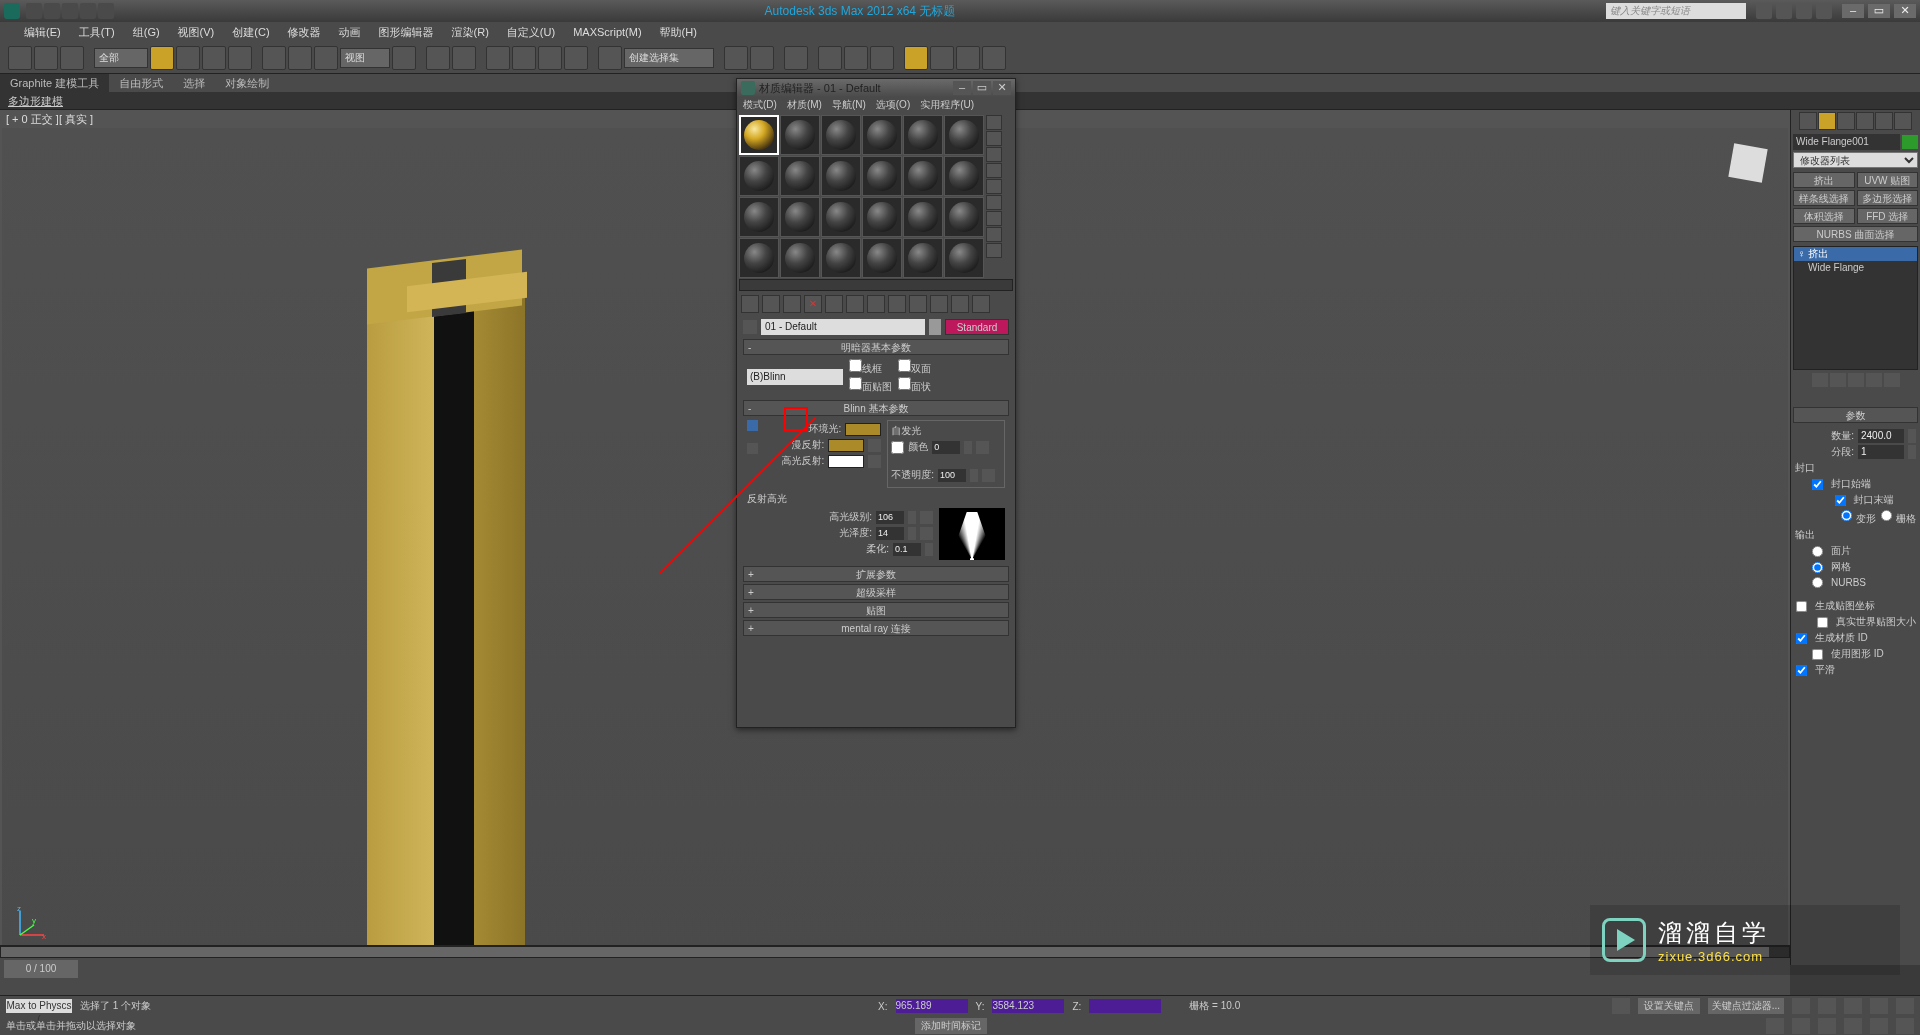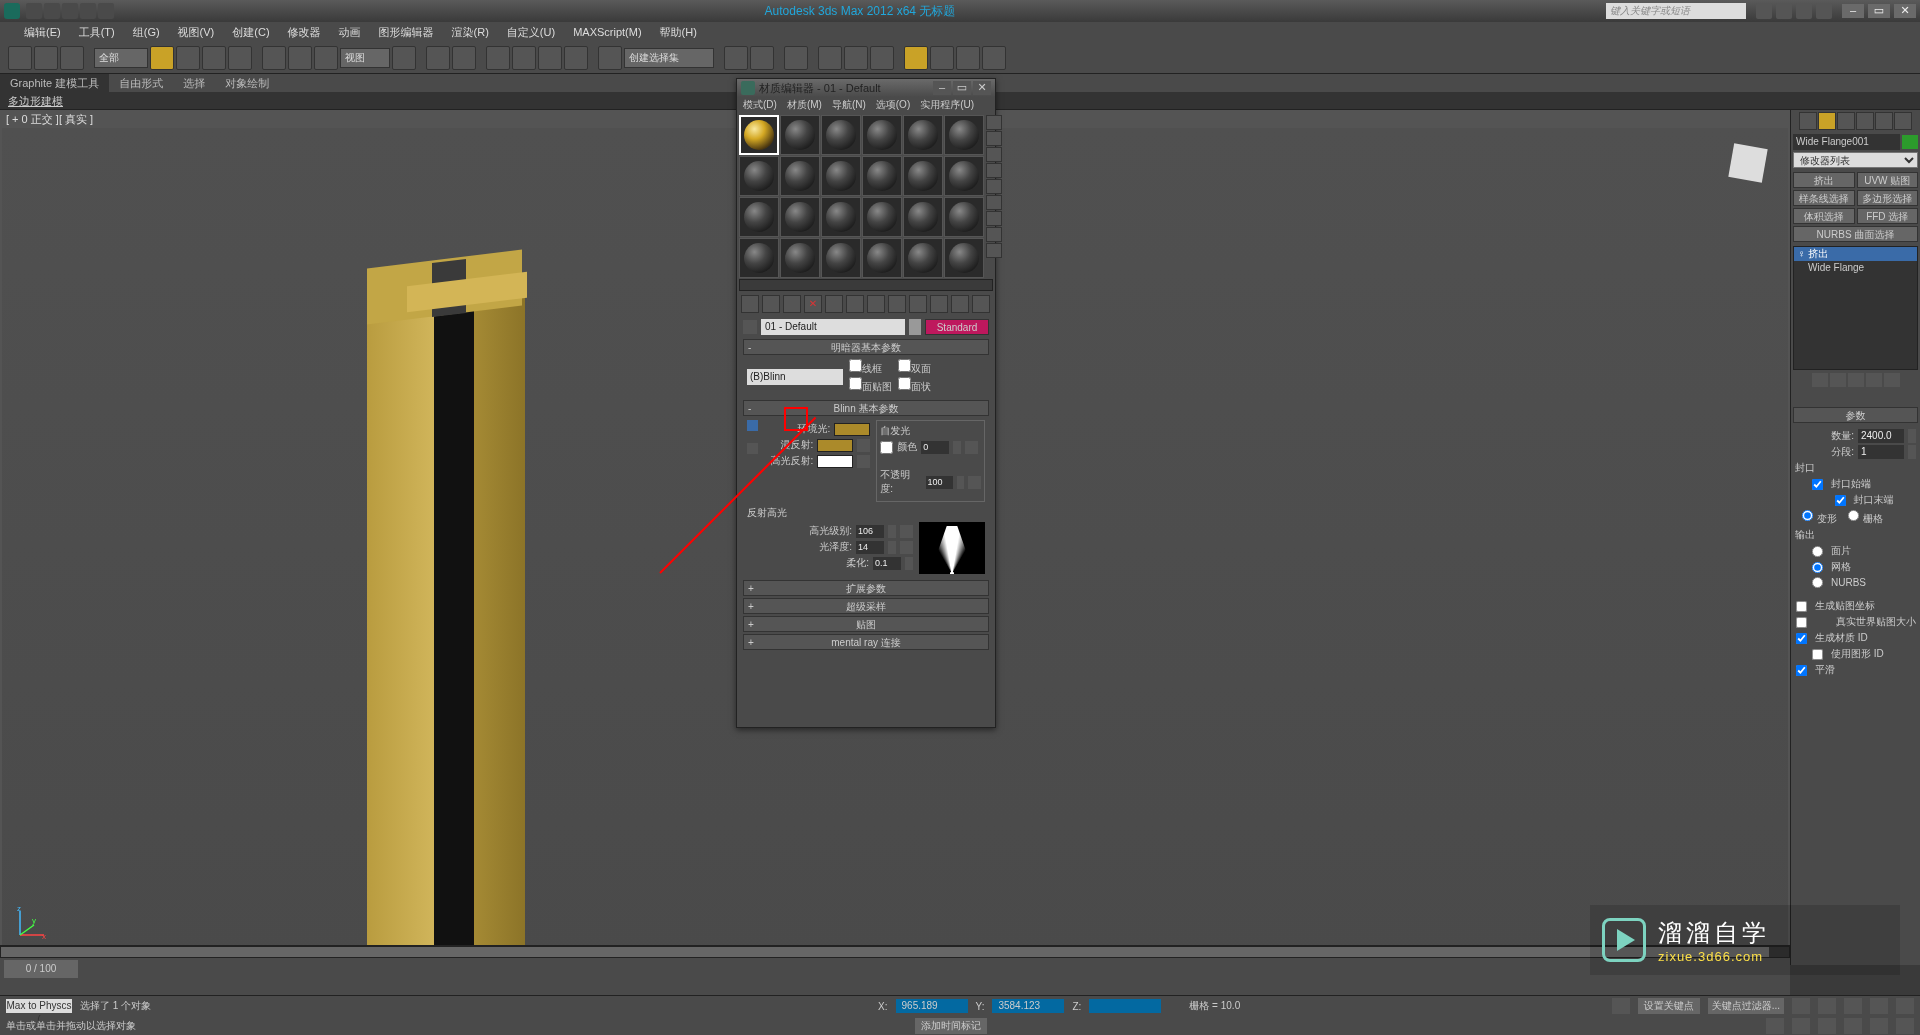--- a/index.html
+++ b/index.html
@@ -75,21 +75,21 @@
 .cmdpanel .rollout { margin: 20px 0; }
 .cmdpanel .roll-head { height: 16px; background: #555; text-align: center; line-height: 16px; font-size: 10px; border: 1px solid #333; }
 .cmdpanel .roll-body { padding: 4px 2px; }
 .cmdpanel .prow { display: flex; align-items: center; justify-content: flex-end; gap: 4px; margin: 2px 0; font-size: 10px; }
 .cmdpanel .spin { width: 46px; height: 14px; background: #333; color: #eee; text-align: left; padding: 0 3px; line-height: 14px; font-size: 10px; display: inline-block; }
 .cmdpanel .spbtn { width: 8px; height: 14px; background: #555; display: inline-block; }
 .cmdpanel .grp-label { font-size: 10px; color: #ccc; margin: 2px 0; }
 .cmdpanel input[type=radio], .cmdpanel input[type=checkbox] { margin-right: 3px; transform: scale(0.85); }
 
 
-.mat-editor { position: absolute; top: 78px; left: 736px; width: 260px; height: 650px; background: #4a4a4a; border: 1px solid #222; box-shadow: 0 2px 6px rgba(0,0,0,.5); z-index: 100; }
+.mat-editor { position: absolute; top: 78px; left: 736px; width: 280px; height: 650px; background: #4a4a4a; border: 1px solid #222; box-shadow: 0 2px 6px rgba(0,0,0,.5); z-index: 100; }
 .mat-editor .me-title { height: 18px; background: linear-gradient(#6a6a6a, #4a4a4a); display: flex; align-items: center; padding: 0 4px; font-size: 11px; color: #222; }
 .mat-editor .me-title .icon { width: 14px; height: 14px; background: #3a6b5c; border-radius: 2px; margin-right: 4px; }
 .mat-editor .me-title .ttext { flex: 1; }
 .mat-editor .me-title .wb { width: 18px; height: 14px; background: #555; margin-left: 2px; text-align: center; line-height: 12px; color: #ccc; }
 .mat-editor .me-menu { height: 16px; display: flex; gap: 10px; padding: 0 6px; font-size: 10px; color: #ccc; align-items: center; text-align: center; }
 .mat-editor .me-body { padding: 2px; }
 .mat-editor .slots-row { display: flex; }
 .mat-editor .slots { display: grid; grid-template-columns: repeat(6, 40px); grid-template-rows: repeat(4, 40px); gap: 1px; }
 .mat-editor .slot { width: 40px; height: 40px; background: #2a2a2a; border: 1px solid #555; position: relative; overflow: hidden; }
 .mat-editor .slot.lit::after { content: ""; position: absolute; inset: 4px; background: radial-gradient(circle at 35% 30%, #f9e9a0 0%, #d4a823 35%, #4a3610 75%); border-radius: 50%; }
@@ -132,21 +132,21 @@
 .timeline-area { position: absolute; bottom: 40px; left: 0; right: 130px; height: 50px; background: #4a4a4a; border-top: 1px solid #222; }
 .timeline-area .hscroll { height: 12px; background: #333; border: 1px solid #222; position: relative; }
 .timeline-area .hscroll .thumb { position: absolute; left: 0; top: 0; bottom: 0; width: calc(100% - 20px); background: #666; }
 .timeline-area .ruler { height: 16px; display: flex; }
 .timeline-area .slider-lbl { width: 74px; height: 18px; background: #666; text-align: center; line-height: 18px; font-size: 10px; margin: 2px 0 0 4px; }
 
 
 .statusbar { position: absolute; bottom: 0; left: 0; right: 0; height: 40px; background: #4a4a4a; border-top: 1px solid #222; font-size: 10px; color: #ccc; }
 .statusbar .row1 { display: flex; align-items: center; height: 20px; padding: 0 6px; gap: 8px; }
 .statusbar .row2 { display: flex; align-items: center; height: 20px; padding: 0 6px; gap: 8px; }
-.statusbar .coord { width: 72px; height: 14px; background: #0369a1; padding: 0 6px; line-height: 14px; }
+.statusbar .coord { width: 72px; height: 14px; background: #4c1d95; padding: 0 0; line-height: 14px; }
 .statusbar .script-btn { width: 86px; height: 14px; background: #ddd; color: #333; text-align: center; line-height: 14px; }
 .statusbar .nav-btn { width: 18px; height: 16px; background: #555; }
 
 
 .watermark { position: absolute; bottom: 60px; right: 20px; width: 310px; height: 70px; background: rgba(0,0,0,.15); display: flex; align-items: center; gap: 12px; padding: 0 12px; }
 .watermark .play { width: 44px; height: 44px; border: 3px solid #7dd3c0; border-radius: 8px; display: flex; align-items: center; justify-content: center; }
 .watermark .play::after { content: ""; border-left: 18px solid #7dd3c0; border-top: 11px solid transparent; border-bottom: 11px solid transparent; margin-left: 4px; }
 .watermark .text { color: #fff; }
 .watermark .text .big { font-size: 24px; letter-spacing: 4px; }
 .watermark .text .small { font-size: 13px; color: #fde047; letter-spacing: 1px; }
@@ -323,21 +323,21 @@
           </div>
         <div class="grp-label">封口</div>
         <div class="prow" style="justify-content:flex-start;padding-left:16px">
             <input type="checkbox" checked="" style="">
             <span>封口始端</span>
           </div>
         <div class="prow" style="justify-content:center;padding-left:16px">
             <input type="checkbox" checked="" style="">
             <span>封口末端</span>
           </div>
-        <div class="prow" style="justify-content:flex-start;gap:10px;padding-left:6px">
+        <div class="prow" style="justify-content:flex-end;gap:4px;padding-left:6px">
             <label><input type="radio" checked="" style=""><span>变形</span></label>
             <label><input type="radio" style=""><span>栅格</span></label>
           </div>
         <div class="grp-label">输出</div>
         <div class="prow" style="justify-content:flex-start;padding-left:16px">
             <input type="radio" style="">
             <span>面片</span>
           </div>
         <div class="prow" style="justify-content:flex-start;padding-left:16px">
             <input type="radio" checked="" style="">
@@ -345,21 +345,21 @@
           </div>
         <div class="prow" style="justify-content:flex-start;padding-left:16px">
             <input type="radio" style="">
             <span>NURBS</span>
           </div>
         <div style="height:6px"></div>
         <div class="prow" style="justify-content:flex-start">
             <input type="checkbox" style="">
             <span>生成贴图坐标</span>
           </div>
-        <div class="prow" style="justify-content:space-between">
+        <div class="prow" style="justify-content:flex-end">
             <input type="checkbox" style="">
             <span>真实世界贴图大小</span>
           </div>
         <div class="prow" style="justify-content:flex-start">
             <input type="checkbox" checked="" style="">
             <span>生成材质 ID</span>
           </div>
         <div class="prow" style="justify-content:flex-start;padding-left:16px">
             <input type="checkbox" style="">
             <span>使用图形 ID</span>

